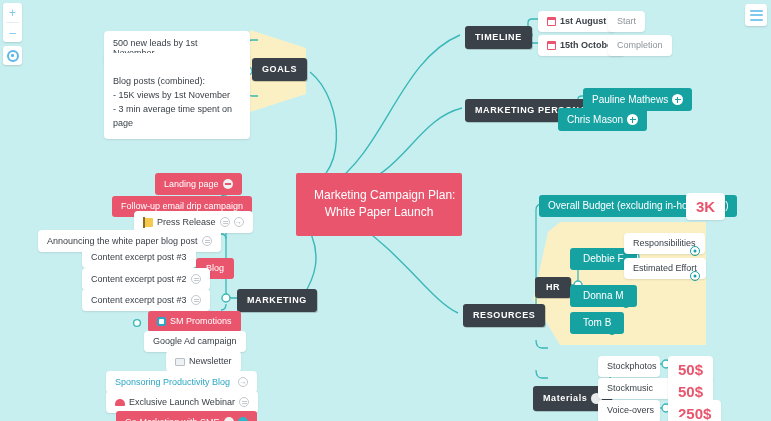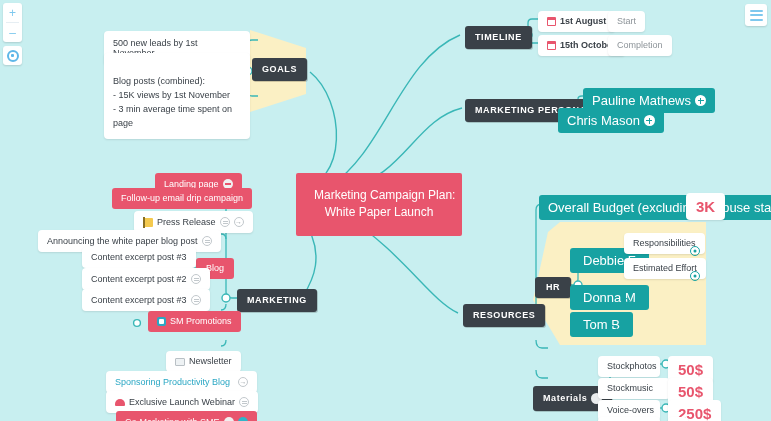--- a/index.html
+++ b/index.html
@@ -60,21 +60,21 @@
     font-size: 9px;
     padding: 6px 9px;
     border-radius: 4px;
     box-shadow: 0 1px 2px rgba(0,0,0,.10);
   }
   .n-white.muted { color: #8d9499; }
   
   .n-teal {
     background: #17a2a2;
     color: #ffffff;
-    font-size: 13px;
+    font-size: 10px;
     padding: 6px 9px;
     border-radius: 3px;
   }
   
   .n-pink {
     background: #e8556d;
     color: #ffffff;
     font-size: 9px;
     padding: 6px 9px;
     border-radius: 3px;
@@ -415,21 +415,21 @@
 
   <div class="node n-dark" style="left:237px; top:289px;">
     <span class="lbl">MARKETING</span>
   </div>
 
   <div class="node n-pink" style="left:155px; top:173px;">
     <span class="lbl">Landing page</span>
     <span class="ic ic-dot-white minus"></span>
   </div>
 
-  <div class="node n-pink" style="left:112px; top:188px;">
+  <div class="node n-pink" style="left:112px; top:196px;">
     <span class="lbl">Follow-up email drip campaign</span>
   </div>
 
   <div class="node n-white" style="left:134px; top:211px;">
     <span class="ic ic-flag"></span>
     <span class="lbl">Press Release</span>
     <span class="ic ic-note"></span>
     <span class="ic ic-arrow">→</span>
   </div>
 
@@ -452,20 +452,23 @@
   <div class="node n-white" style="left:82px; top:289px;">
     <span class="lbl">Content excerpt post #3</span>
     <span class="ic ic-note"></span>
   </div>
 
   <div class="node n-pink" style="left:148px; top:311px;">
     <span class="ic ic-sq-teal"></span>
     <span class="lbl">SM Promotions</span>
   </div>
 
+  <div class="node n-white" style="left:144px; top:331px;">
+    <span class="lbl">Google Ad campaign</span>
+  </div>
 
   <div class="node n-white" style="left:166px; top:351px;">
     <span class="ic ic-mail"></span>
     <span class="lbl">Newsletter</span>
   </div>
 
   <div class="node n-white" style="left:106px; top:371px;gap:8px;">
     <span class="lbl n-link-text">Sponsoring Productivity Blog</span>
     <span class="ic ic-arrow">→</span>
   </div>

